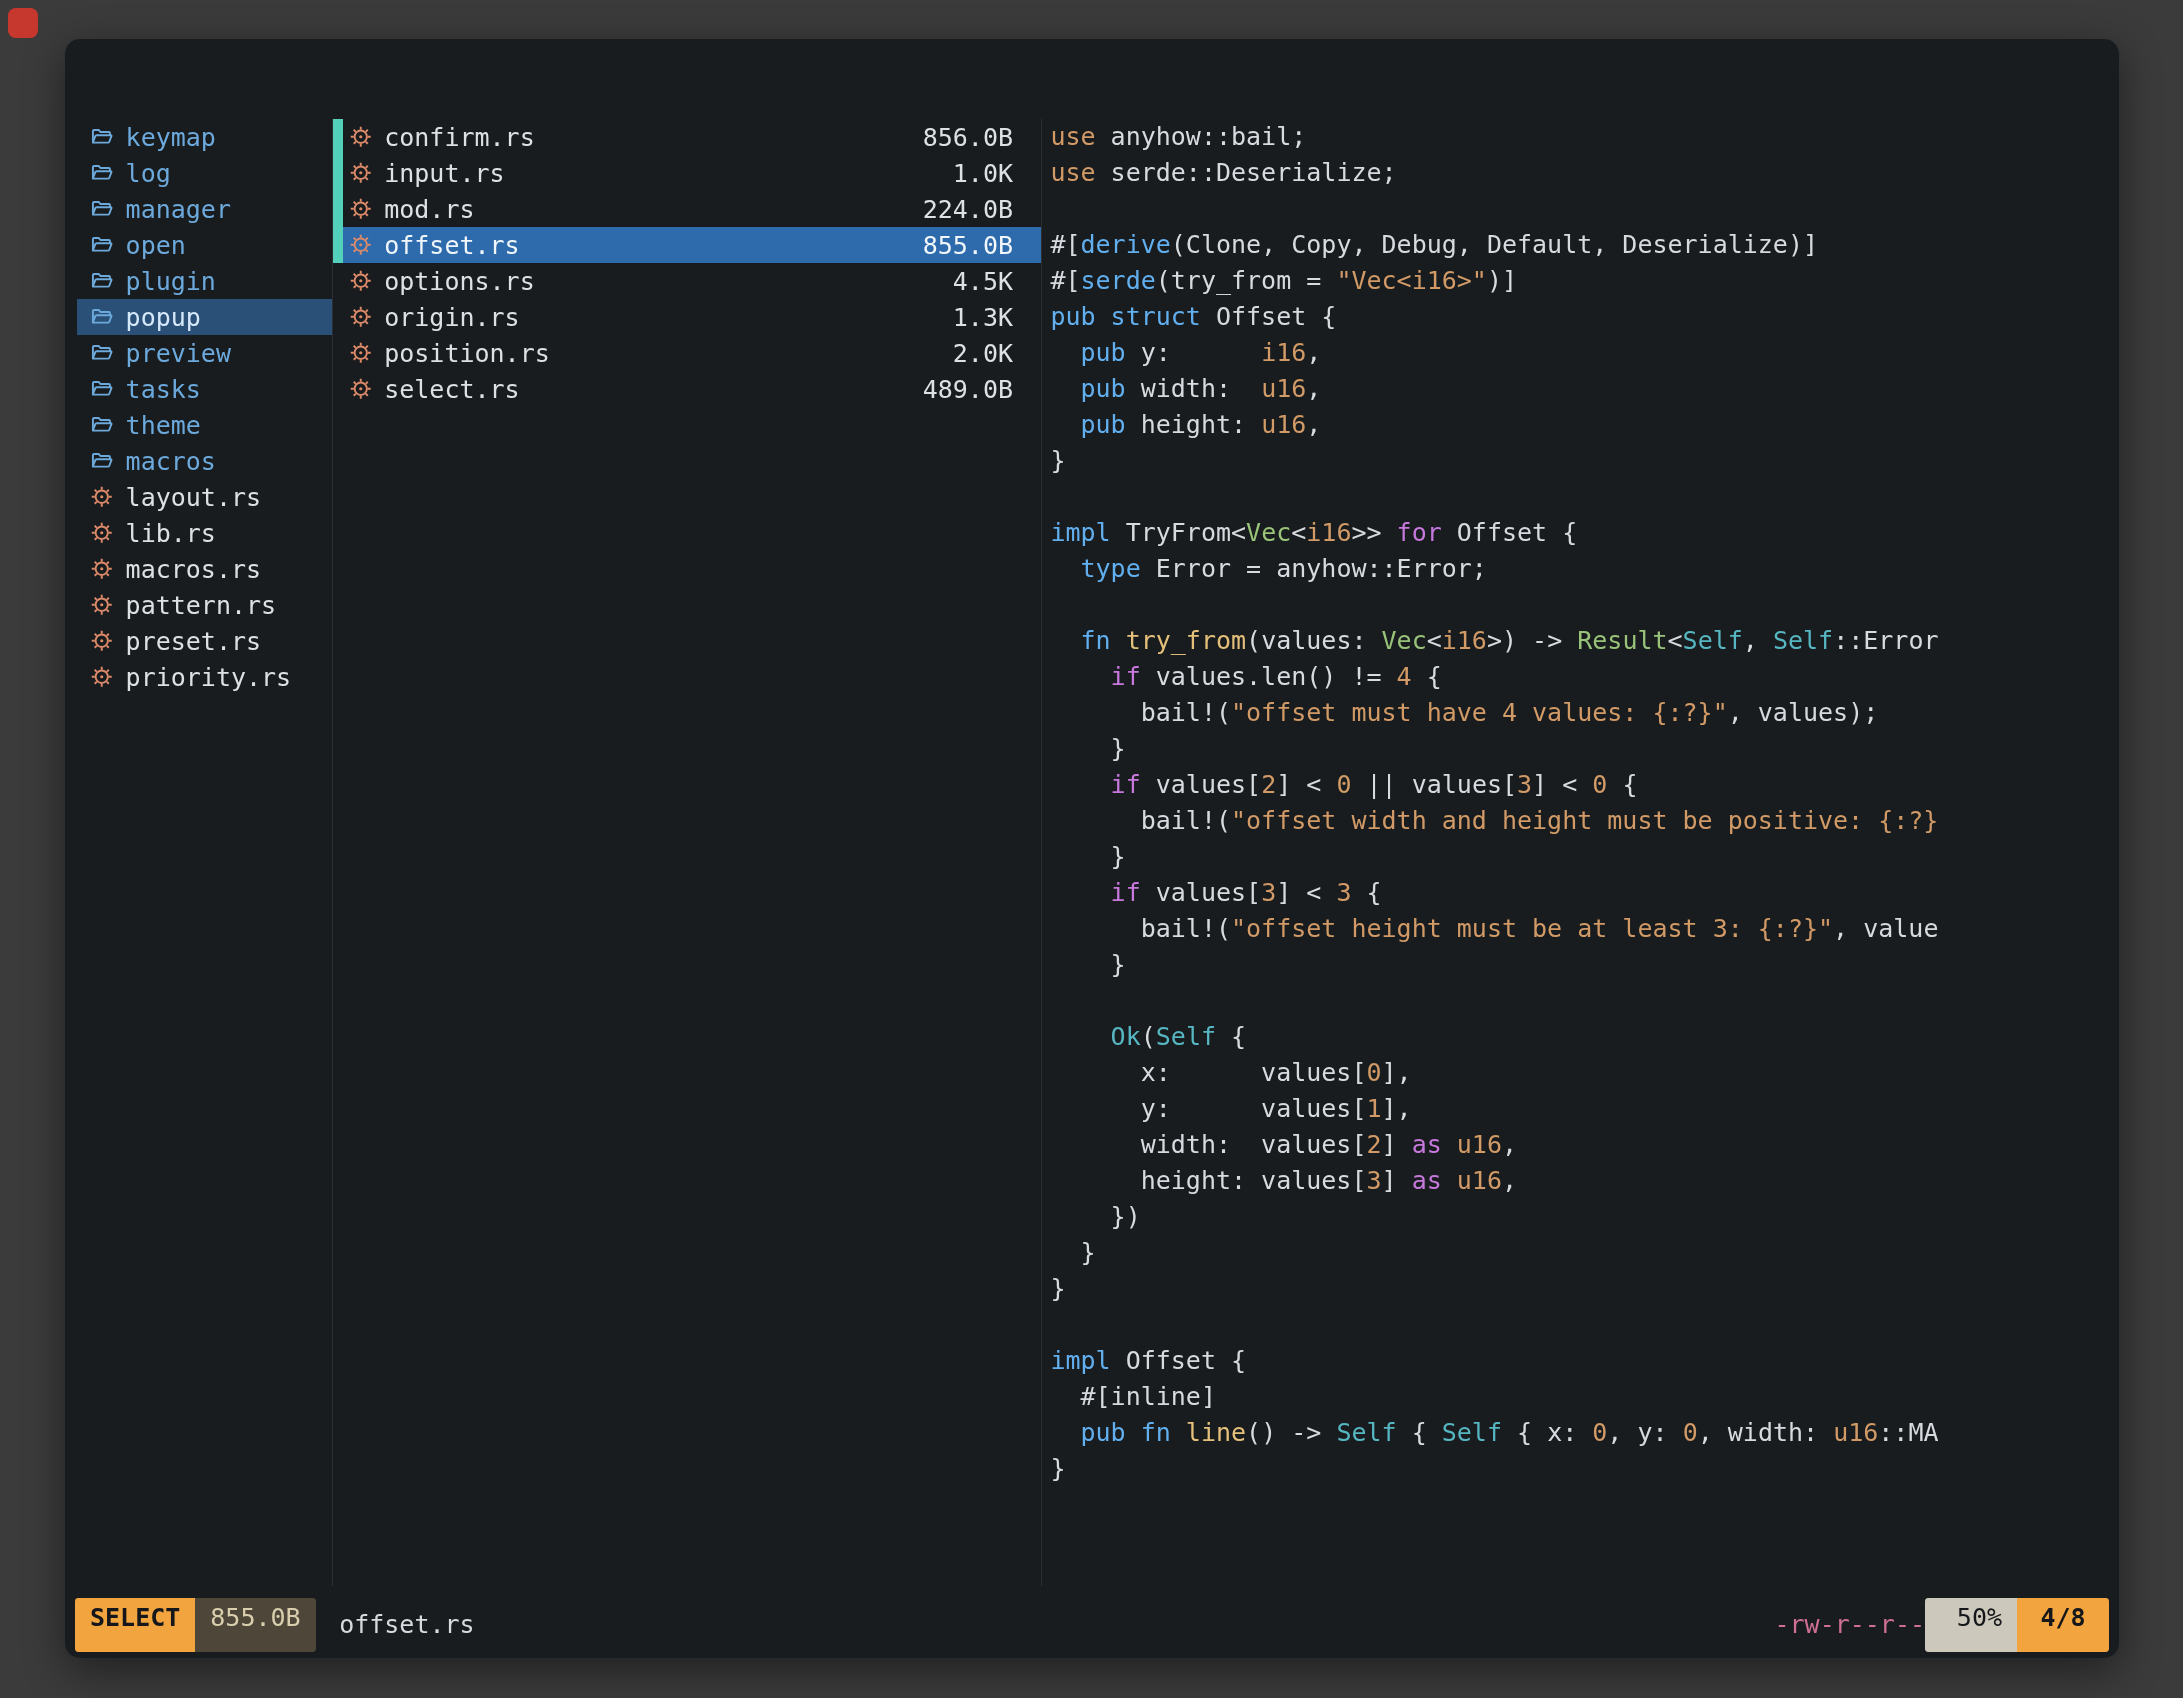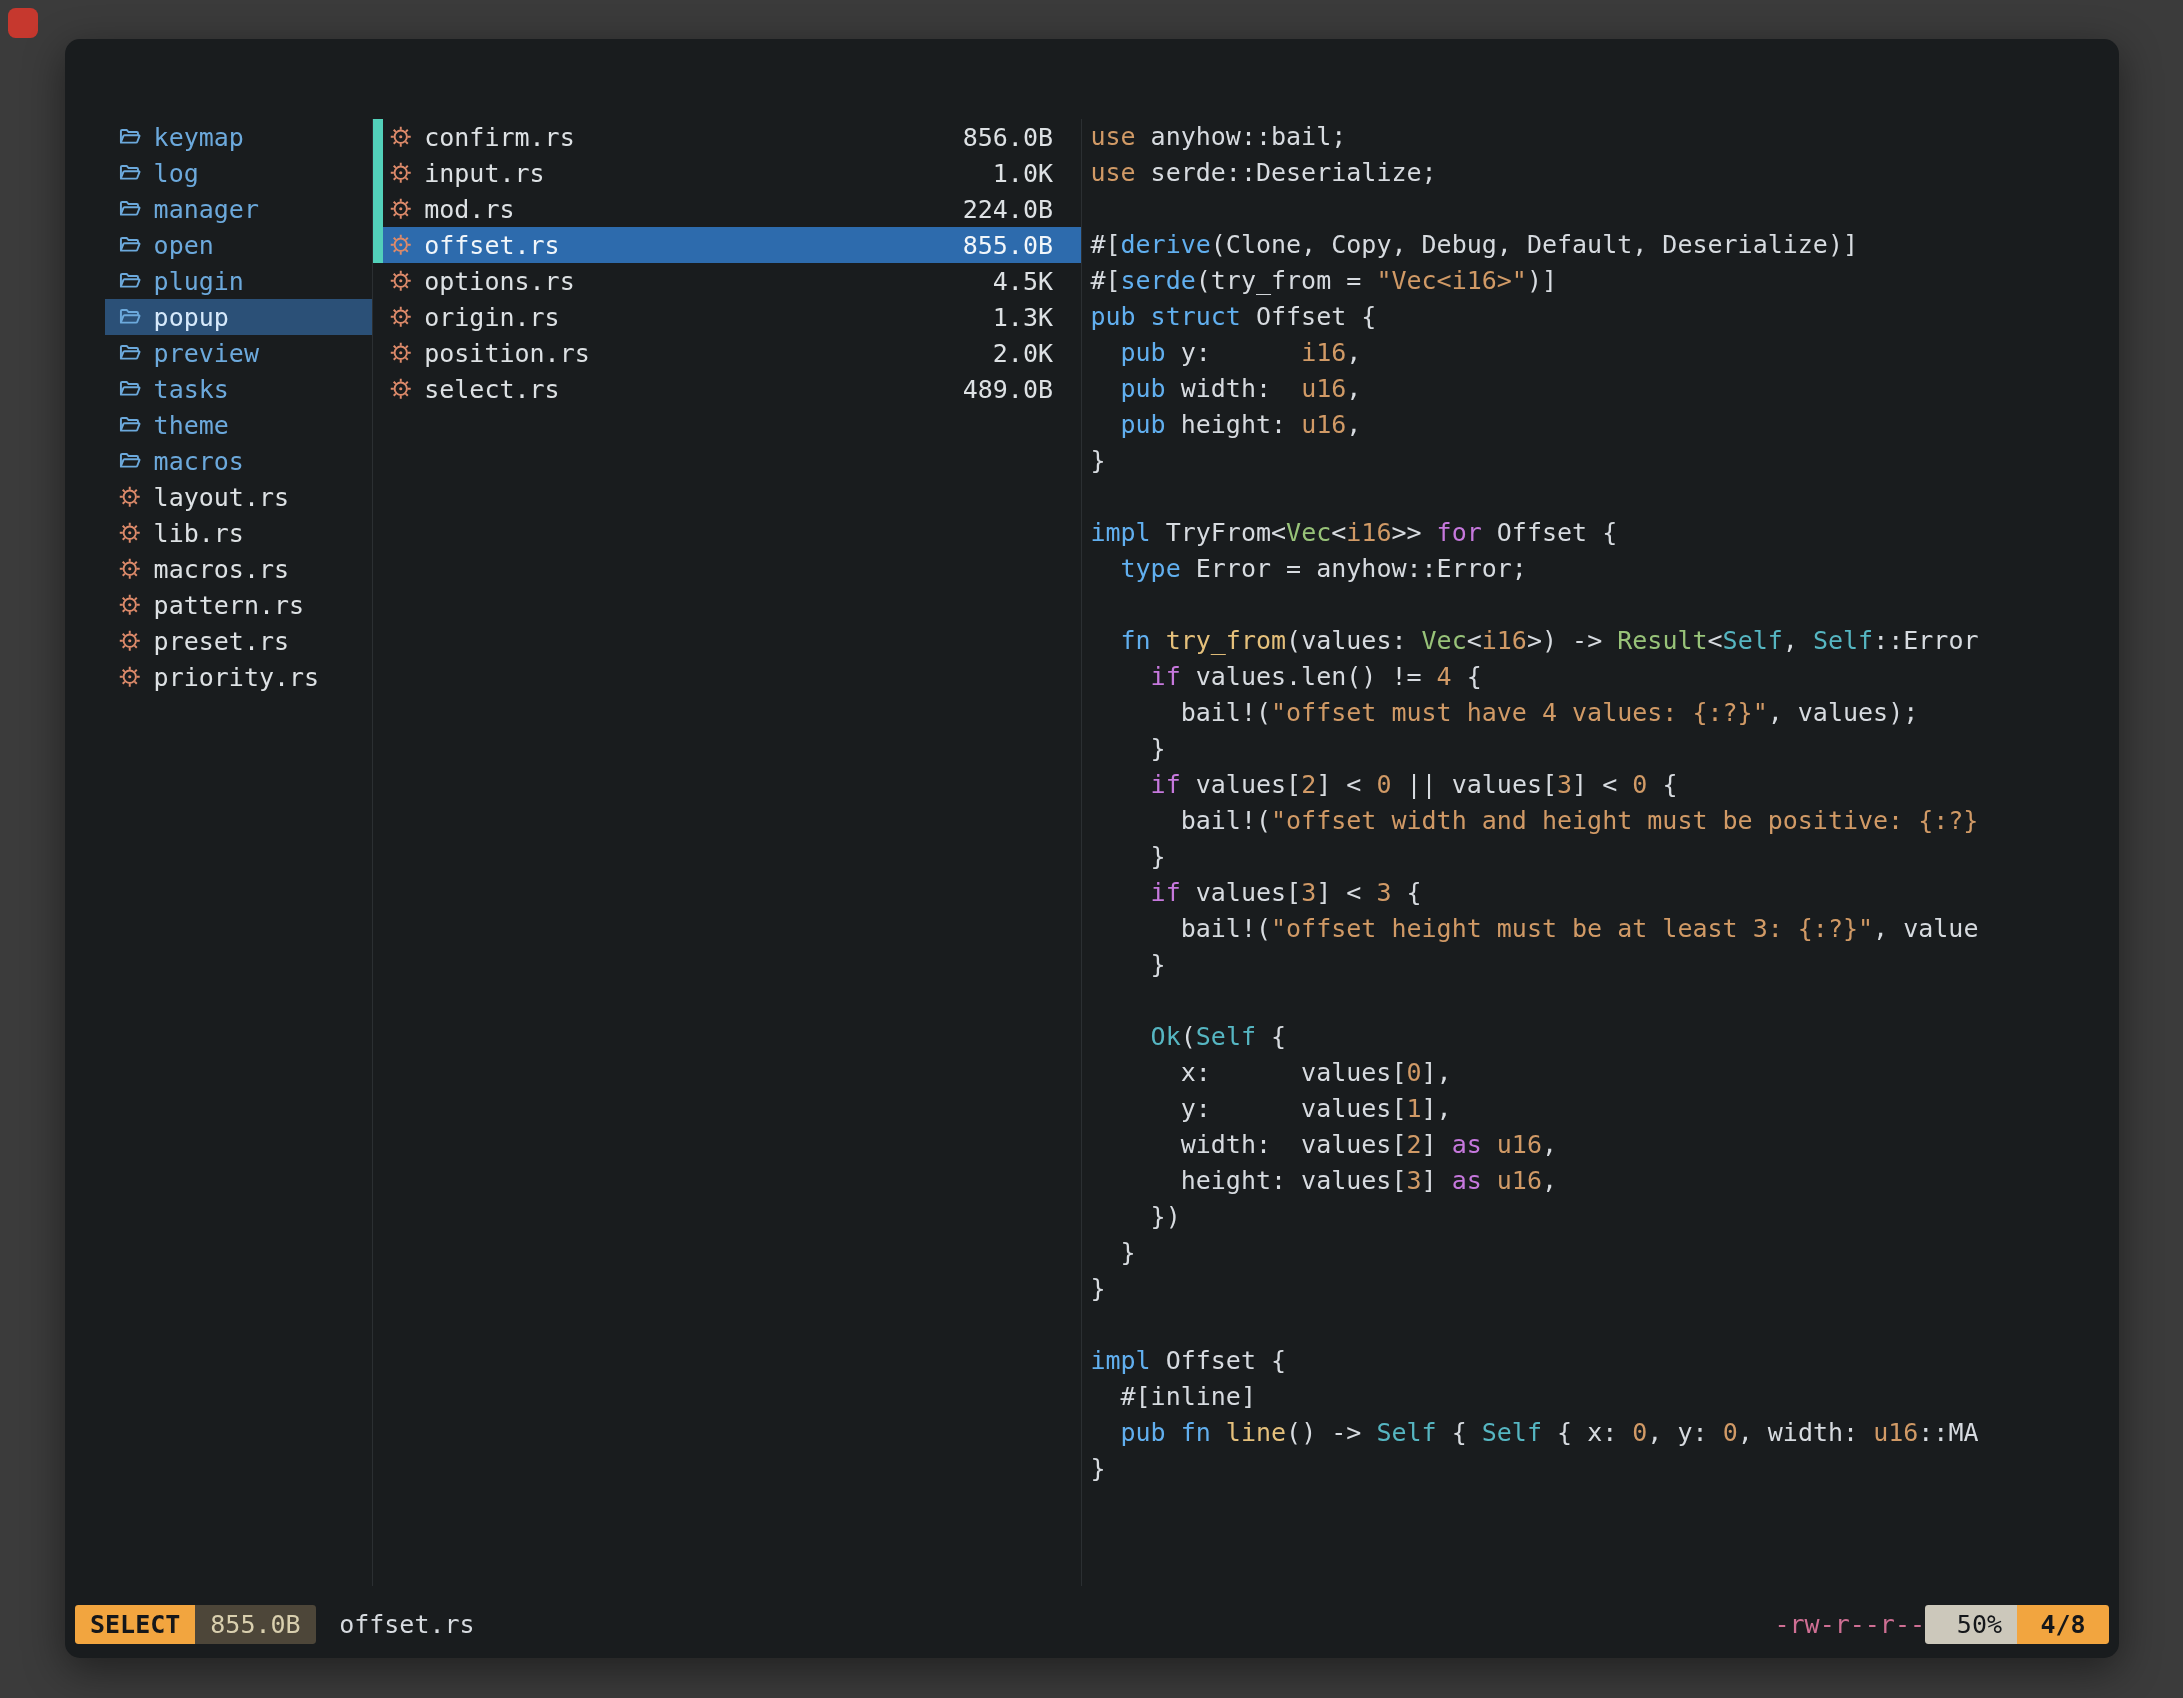--- a/index.html
+++ b/index.html
@@ -19,21 +19,21 @@
     background:#191c1e; border-radius:15px;
     box-shadow:0 11.7px 42px rgba(0,0,0,.45);
     overflow:hidden;
   }
   .panes {
     position:absolute; left:0; right:0; top:0; bottom:72px;
     display:flex; padding-top:80px;
   }
   .pane { font-size:25px; }
   .pane-parent {
-    width:308px; border-right:0.8px solid #2b2f32; padding-left:40px;
+    width:268px; border-right:0.8px solid #2b2f32; padding-left:12px;
   }
   .prow {
     height:36px; display:flex; align-items:center;
     padding:0 6.7px 0 13.4px; cursor:default;
   }
   .prow.is-dir  { color:var(--dir,#6ca9dc); }
   .prow.is-file { color:var(--file,#dde1e4); }
   .prow.active  { background:var(--hov,#2b5077); }
   .prow.active .label { color:#d6e9fb; }
 
@@ -68,21 +68,21 @@
   .t-g { color:var(--syn-g,#98c379); }
   .t-c { color:var(--syn-c,#56b6c2); }
   .t-y { color:var(--syn-y,#e5c07b); }
 
   .statusbar {
     position:absolute; left:0; right:0; bottom:13.4px; height:40px;
     display:flex; align-items:center; padding:0 10px; font-size:25px;
   }
   .sb-left, .sb-right { display:flex; align-items:center; }
   .sb-right { margin-left:auto; }
-  .badge { height:39px; line-height:39px; padding:0 15px; }
+  .badge { height:54px; line-height:39px; padding:0 15px; }
   .badge-mode {
     background:var(--accent,#f2a53f); color:#15171a; font-weight:bold;
     border-radius:3.4px 0 0 3.4px;
   }
   .badge-size {
     background:var(--sizebg,#4d4639); color:var(--sizefg,#d9cfae);
     border-radius:0 3.4px 3.4px 0;
   }
   .sb-filename { margin-left:23.5px; color:#d7dbe0; }
   .sb-perms { color:var(--perm,#cf6f94); }

